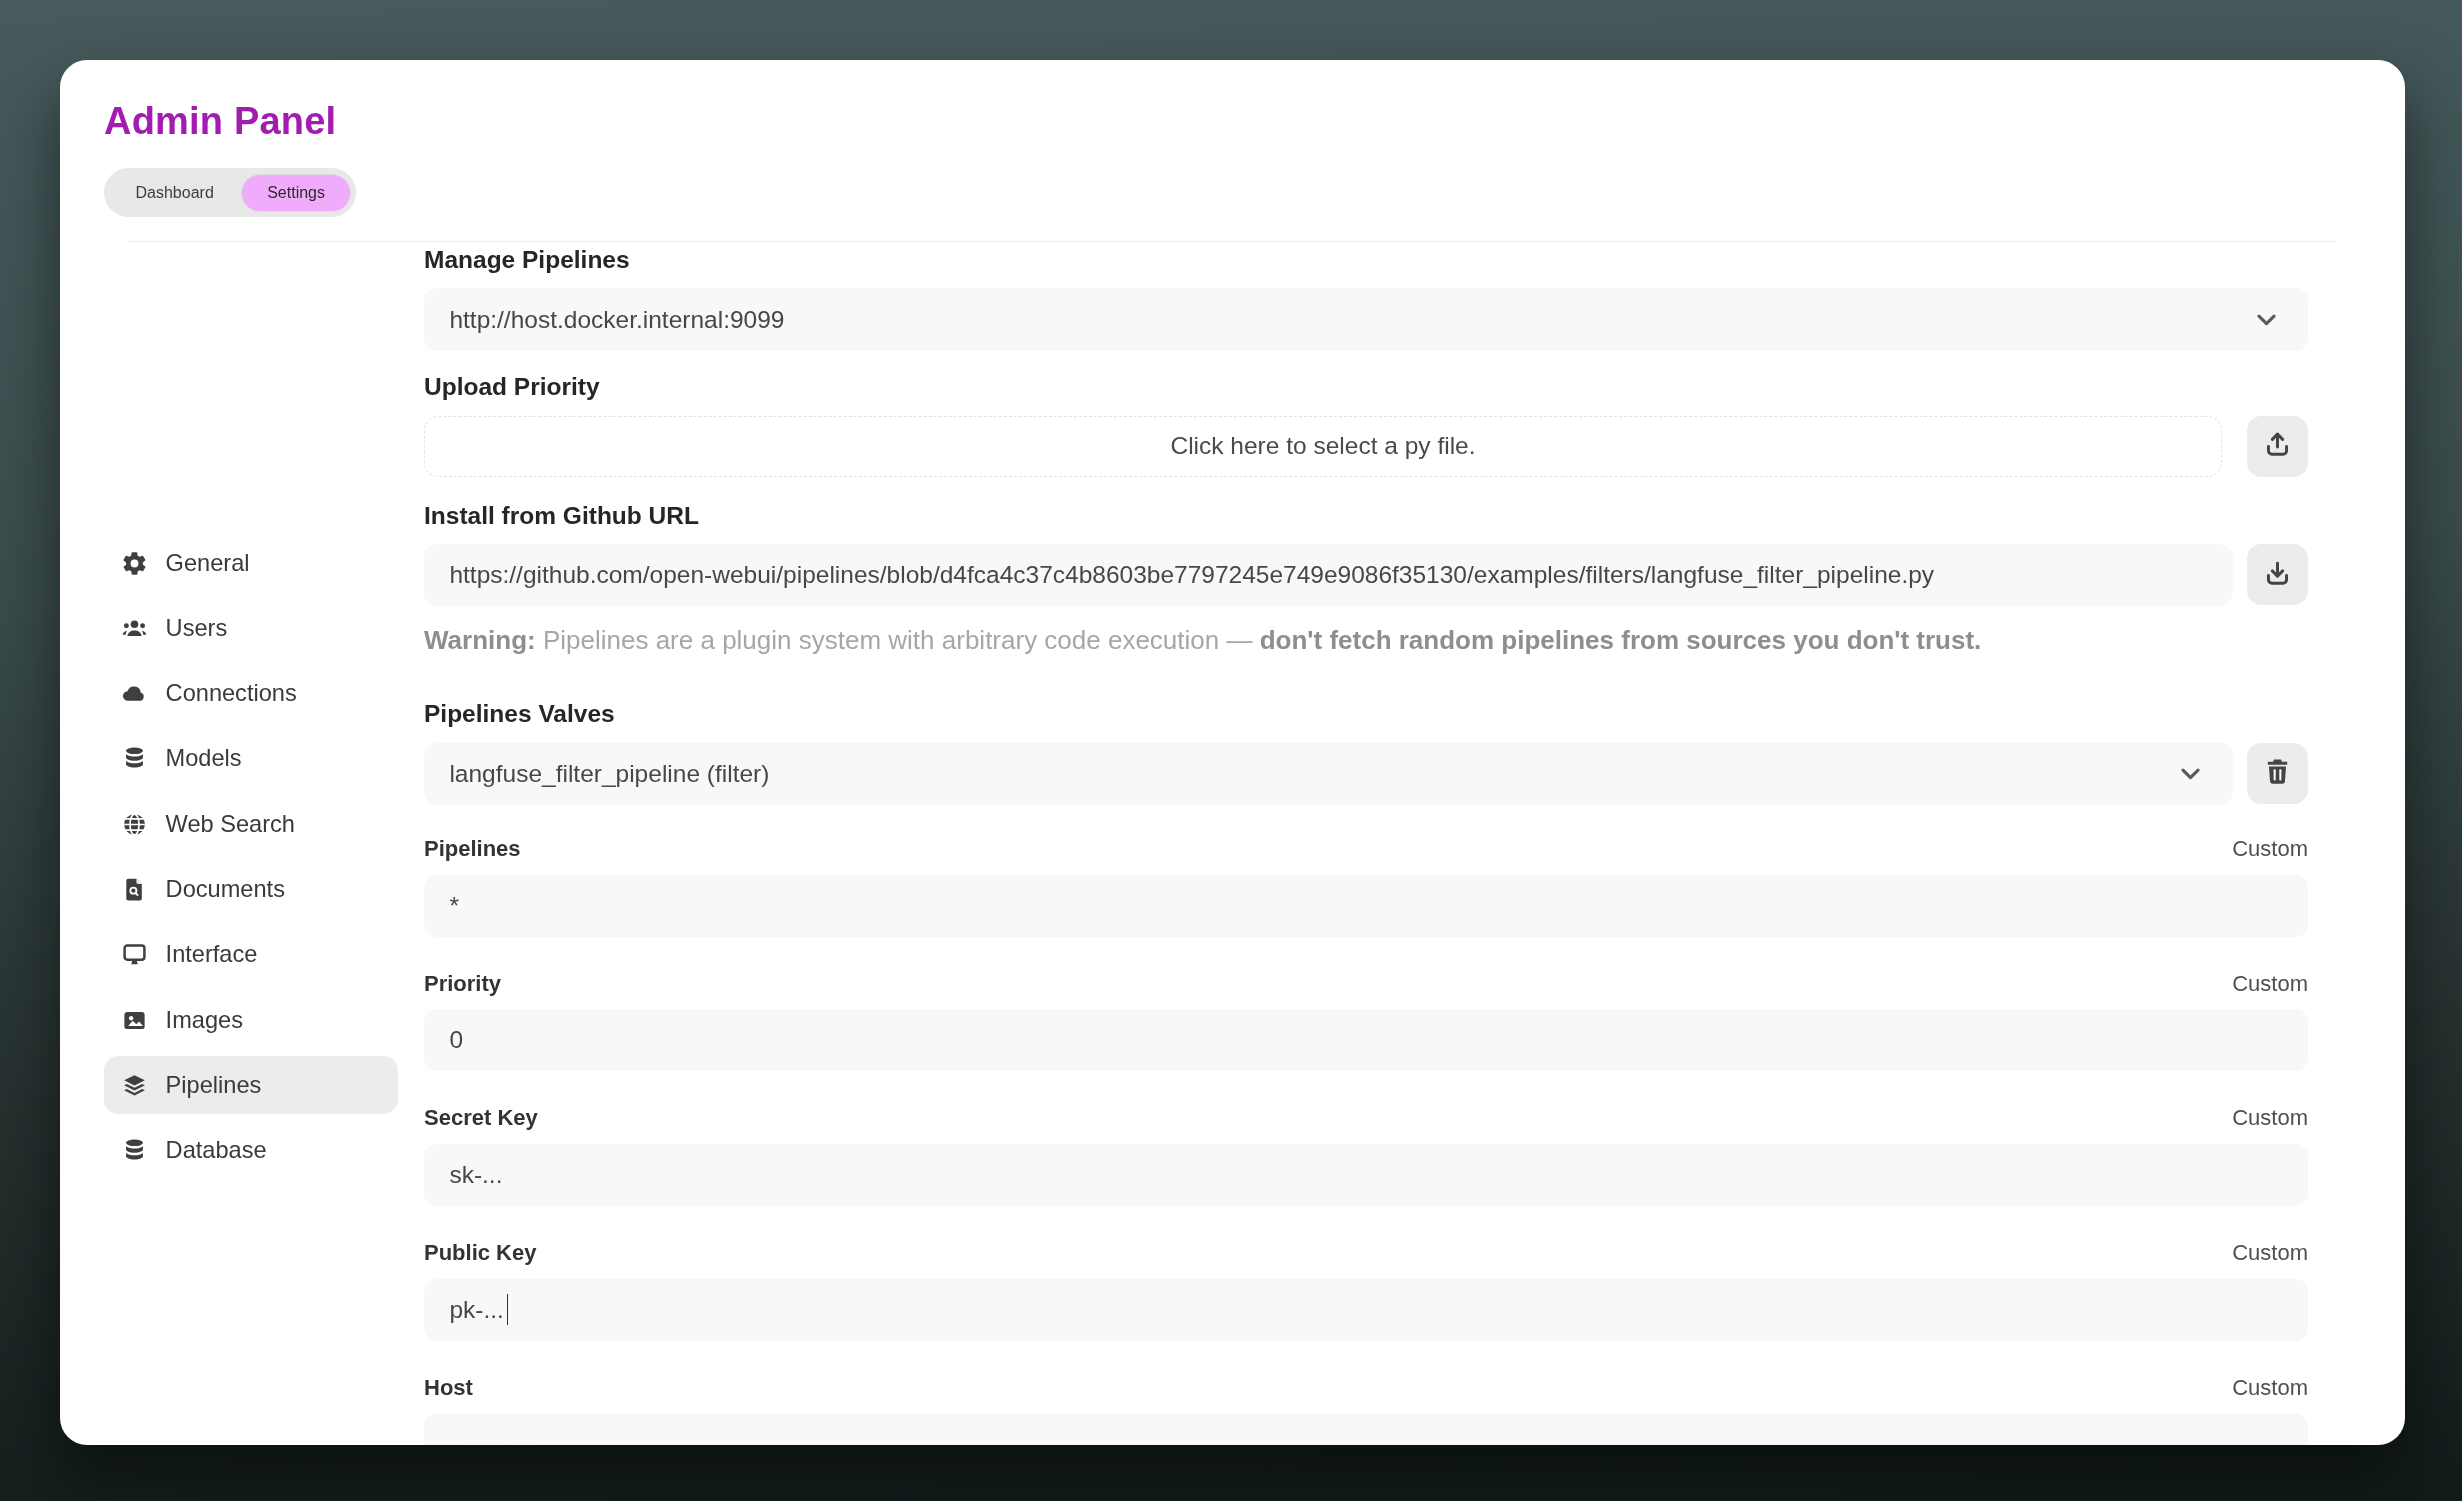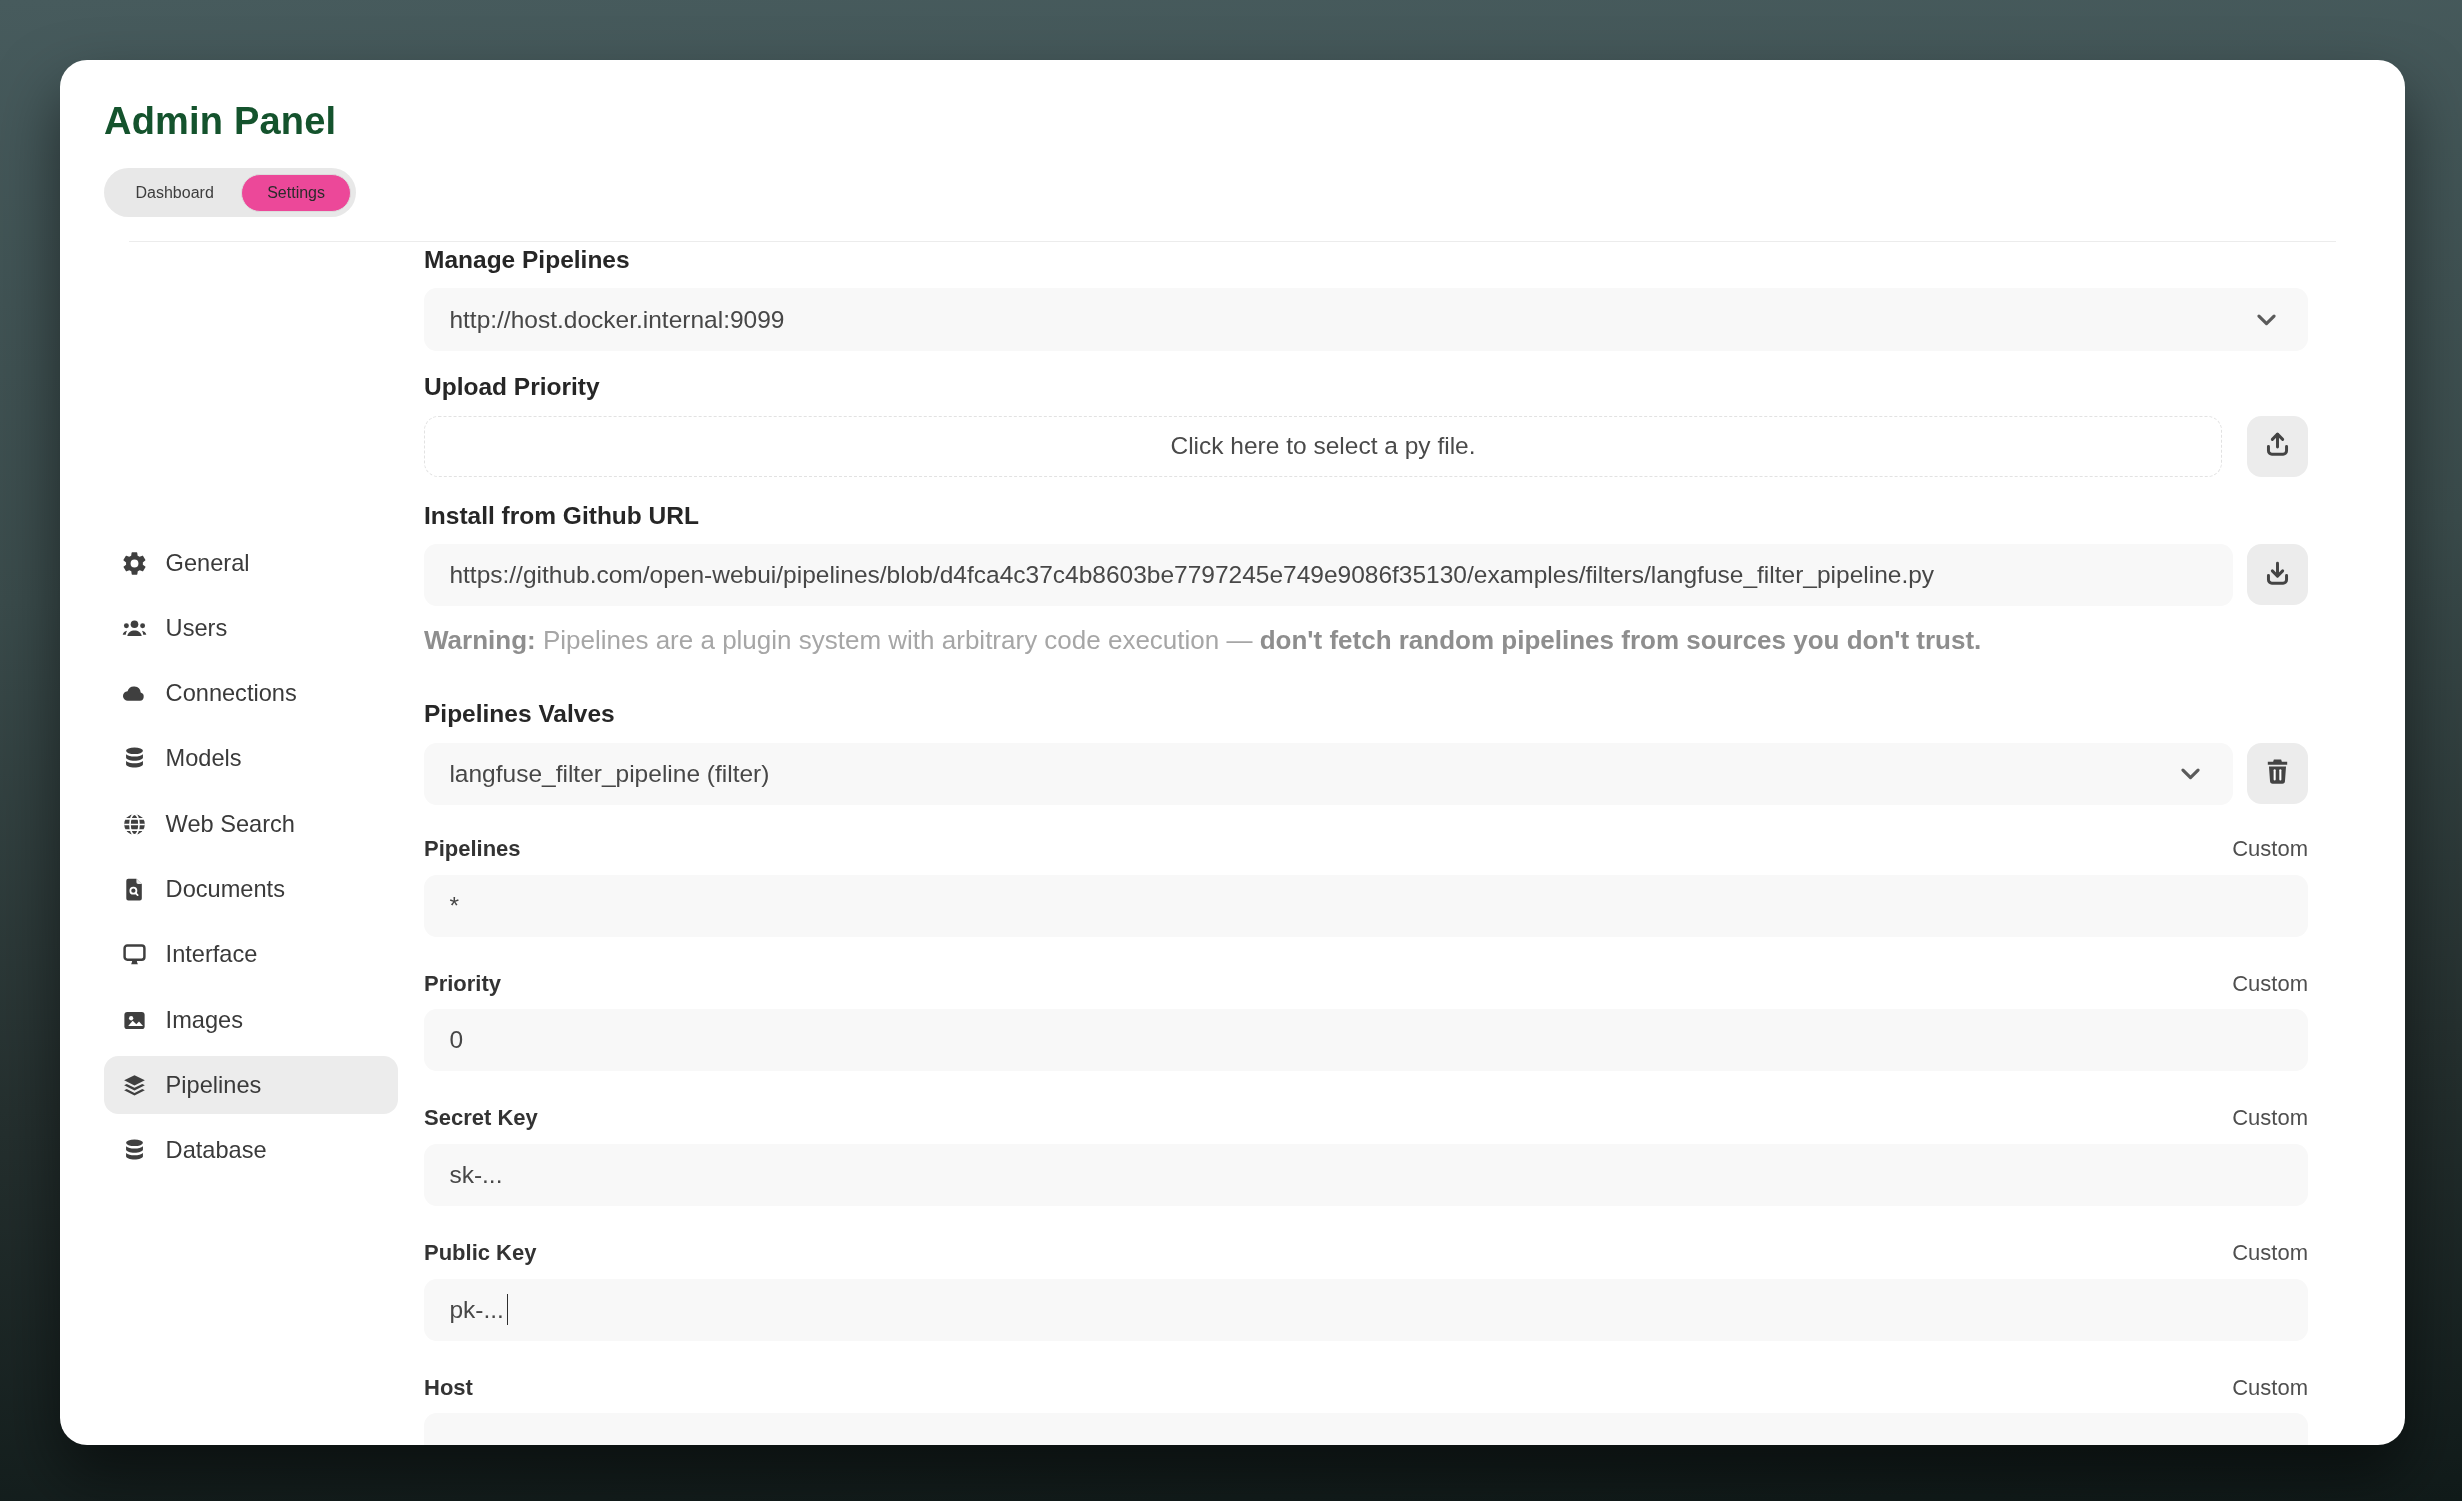--- a/index.html
+++ b/index.html
@@ -8,31 +8,31 @@
     font-family: "Liberation Sans", sans-serif;
     background: linear-gradient(178deg, #475b5d 0%, #3a4b4b 38%, #25302f 70%, #111b1a 100%);
   }
   .card {
     position: absolute; left: 60px; top: 60px; width: 2345px; height: 1385px;
     background: #ffffff; border-radius: 27px;
     box-shadow: 0 31px 63px rgba(0,0,0,.5);
     display: flex; flex-direction: column; overflow: hidden;
   }
   .card-header { padding: 40px 44px 0 44px; }
-  .page-title { font-size: 38px; font-weight: 700; color: #14532d; letter-spacing: 0.2px; }
+  .page-title { font-size: 38px; font-weight: 700; color: #a21caf; letter-spacing: 0.2px; }
   .tab-group {
     margin-top: 25.4px; display: inline-flex; align-items: center;
     background: #e8e8e8; border-radius: 906px; padding: 4.5px; 
   }
   .tab {
     font-size: 16px; font-weight: 400; color: #3d3d3d;
     padding: 11px 27px; border-radius: 906px; cursor: pointer; white-space: nowrap;
   }
   .tab.active {
-    background: #ec4899; border: 1.8px solid #dcdcdc; color: #2b2b2b;
+    background: #f0abfc; border: 1.8px solid #dcdcdc; color: #2b2b2b;
     padding: 9px 25.4px;
   }
   .header-divider { border: none; border-top: 1.8px solid #ececec; margin: 23.6px 25.4px 0 25.4px; }
   .card-body { flex: 1; display: flex; padding: 34px 97px 0 44px; min-height: 0; align-items: center; }
 
   
   .sidebar { width: 294px; flex-shrink: 0; margin-right: 26px; }
   .side-item {
     height: 58px; margin-bottom: 7.3px; display: flex; align-items: center;
     padding: 0 16.3px; border-radius: 14.5px; gap: 16.3px; cursor: pointer;

